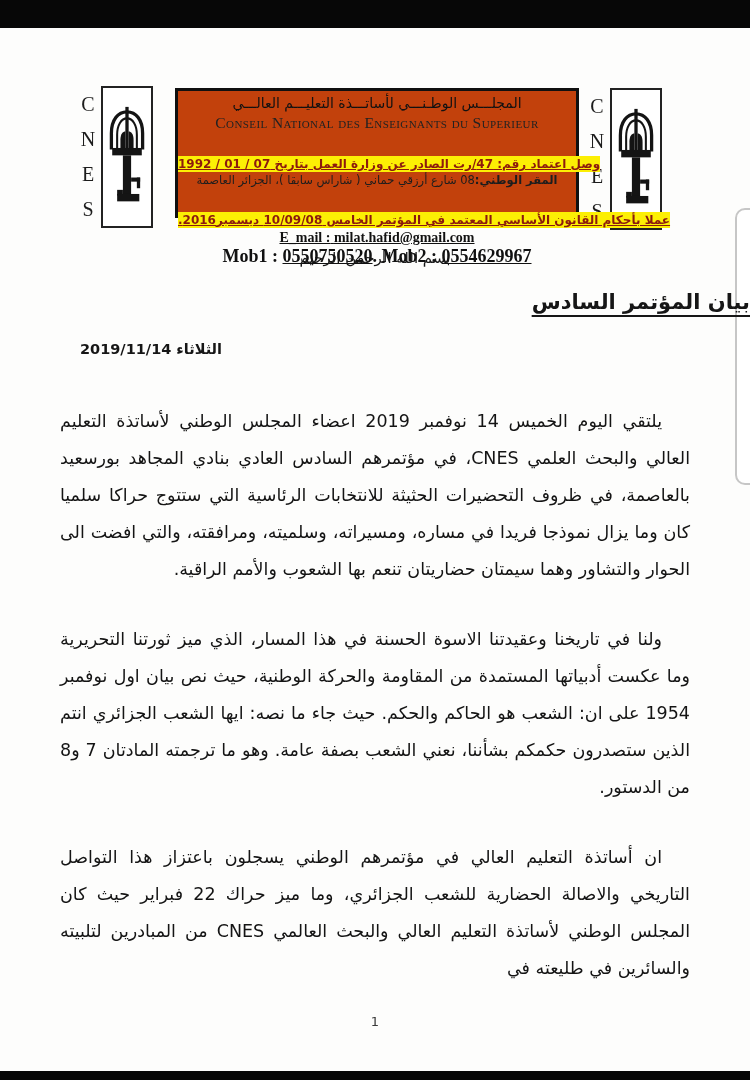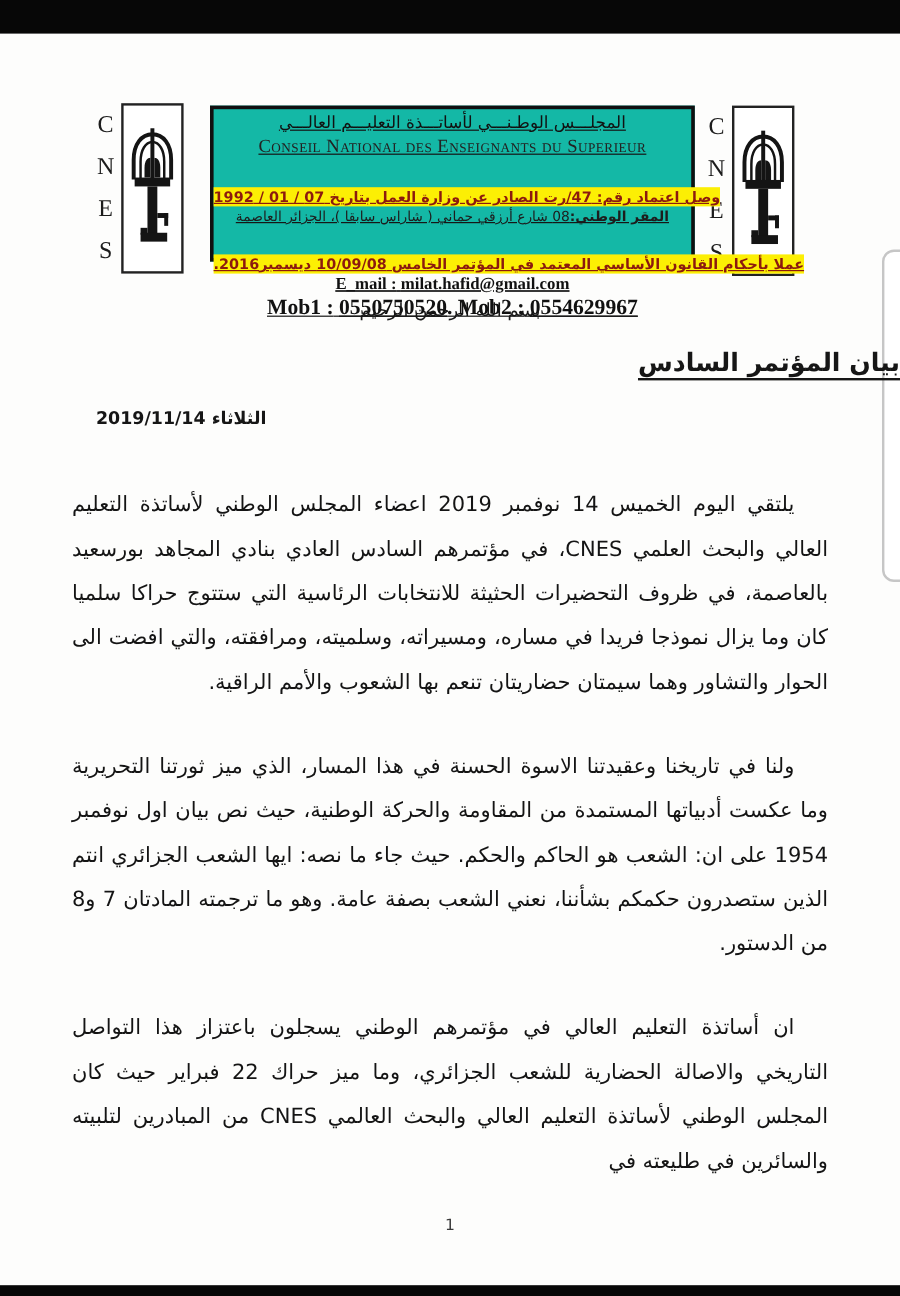--- a/index.html
+++ b/index.html
@@ -29,22 +29,22 @@
     text-align:center;width:16px;
   }
   .logo-box{
     width:52px;height:142px;border:2px solid #222;background:#fff;
     display:flex;align-items:center;justify-content:center;box-sizing:border-box;
   }
   .logo-box svg{display:block;}
 
   .header-box{
     position:absolute;left:175px;top:88px;width:404px;height:130px;
-    border:3px solid #101010;box-sizing:border-box;background:#14b8a6;
-    text-align:center;padding-top:2px;line-height:1;text-decoration:underline;
+    border:3px solid #101010;box-sizing:border-box;background:#c2410c;
+    text-align:center;padding-top:2px;line-height:1;
   }
   .box-title-ar{font-size:14px;line-height:21px;color:#111;letter-spacing:0.5px;direction:rtl;white-space:nowrap;}
   .box-title-fr{
     font-family:"Liberation Serif",serif;font-variant:small-caps;letter-spacing:0.4px;
     font-size:15.5px;line-height:18px;color:#222;white-space:nowrap;
   }
   .hl-line{
     display:inline-block;background:var(--hl-bg);color:var(--hl-fg);
     font-weight:bold;font-size:12px;line-height:16px;
     text-decoration:underline;direction:rtl;white-space:nowrap;margin-top:24px;

